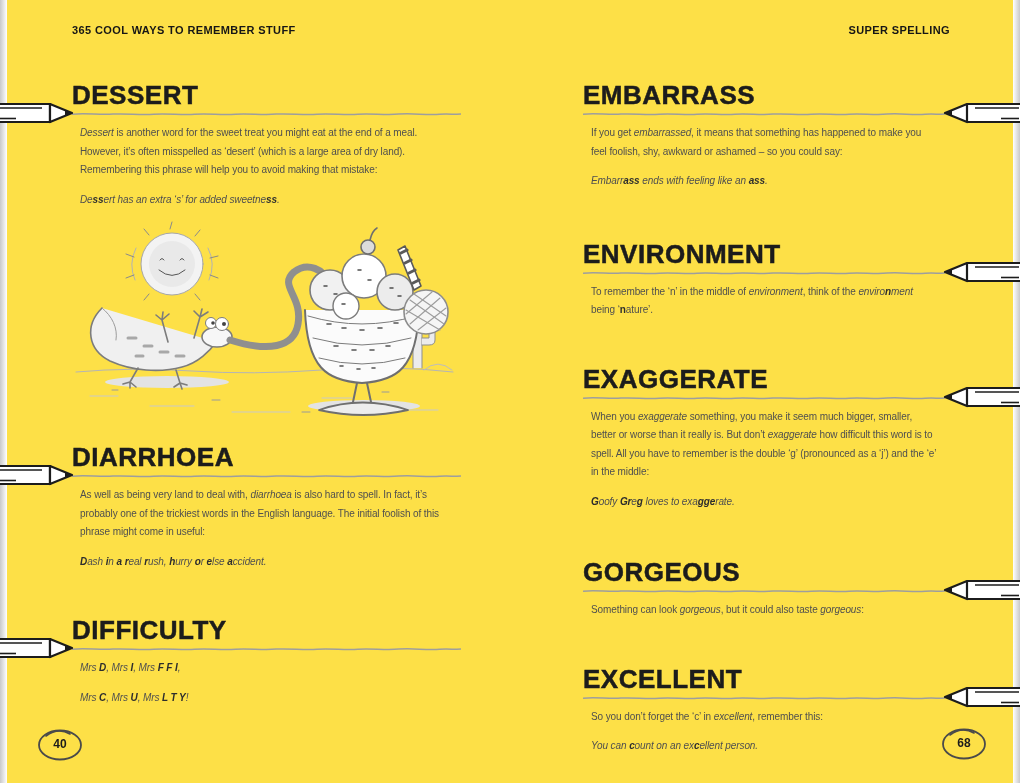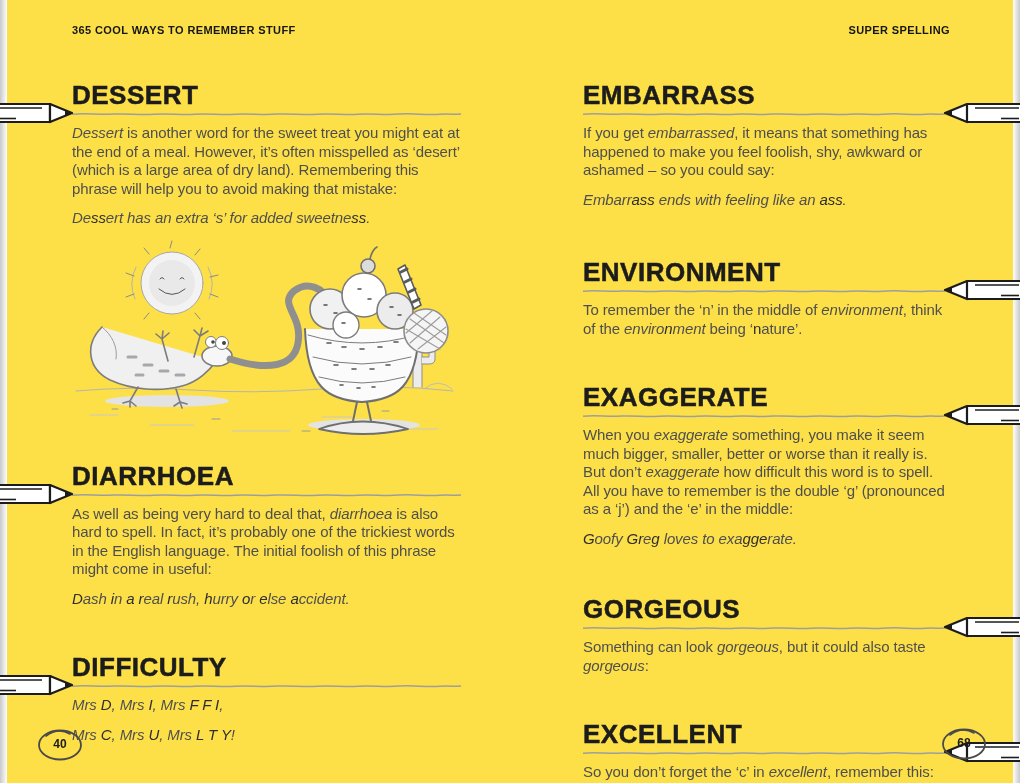--- a/index.html
+++ b/index.html
@@ -21,24 +21,24 @@
   section.sec{position:relative;}
   h2.sec-title{margin:0 0 1px;font-family:"Liberation Sans",sans-serif;font-weight:900;
                font-size:26px;line-height:27px;color:#1c1c1c;letter-spacing:.5px;
                -webkit-text-stroke:.5px #1c1c1c;}
   .rule-wrap{position:relative;height:8px;margin-bottom:6px;}
   .rule-wrap svg.squiggle{display:block;width:100%;height:8px;}
   svg.pencil{position:absolute;top:-10px;width:80px;height:26px;}
   .col.left svg.pencil{left:-76px;}
   .col.right svg.pencil{right:-76px;}
 
-  .sec-body p{margin:0 0 11px;font-size:15px;line-height:18.5px;letter-spacing:-.1px;color:#4f4f4f;}
+  .sec-body p{margin:0 8px 11px;font-size:10px;line-height:18.5px;letter-spacing:-.1px;color:#4f4f4f;}
   .sec-body p:last-child{margin-bottom:0;}
   .sec-body span.i{font-style:italic;}
-  .sec-body span.b{font-weight:400;color:#2d2d2d;}
+  .sec-body span.b{font-weight:700;color:#2d2d2d;}
 
   .illus{margin:9px 0 2px;}
   .illus svg{display:block;width:385px;height:200px;}
 
   
   [data-name="section-dessert"]{margin-top:70px;}
   [data-name="section-diarrhoea"]{margin-top:24px;}
   [data-name="section-difficulty"]{margin-top:46px;}
   [data-name="section-embarrass"]{margin-top:70px;}
   [data-name="section-environment"]{margin-top:50px;}
@@ -175,21 +175,21 @@
       </svg>
     <svg class="pencil" viewBox="0 0 80 26" data-name="pencil-icon">
     <path d="M-3,4 H54 V22 H-3" fill="#fff" stroke="#1c1c1c" stroke-width="2.2"></path>
     <path d="M54,4 L76,13 L54,22 Z" fill="#fff" stroke="#1c1c1c" stroke-width="2.2" stroke-linejoin="round"></path>
     <path d="M69,10.4 L76,13 L69,15.6 Z" fill="#1c1c1c"></path>
     <path d="M2,8 H46" stroke="#1c1c1c" stroke-width="1.6"></path>
     <path d="M2,18.5 H20" stroke="#1c1c1c" stroke-width="1.6"></path>
           </svg>
         </div>
     <div class="sec-body" data-name="section-body">
-          <p data-name="paragraph"><span data-name="text-segment">As well as being very hard to deal that, </span><span class="i" data-name="text-segment">diarrhoea</span><span data-name="text-segment"> is also hard to spell. In fact, it’s probably one of the trickiest words in the English language. The initial foolish of this phrase might come in useful:</span></p>
+          <p data-name="paragraph"><span data-name="text-segment">As well as being very land to deal with, </span><span class="i" data-name="text-segment">diarrhoea</span><span data-name="text-segment"> is also hard to spell. In fact, it’s probably one of the trickiest words in the English language. The initial foolish of this phrase might come in useful:</span></p>
           <p data-name="paragraph"><span class="b i" data-name="text-segment">D</span><span class="i" data-name="text-segment">ash </span><span class="b i" data-name="text-segment">i</span><span class="i" data-name="text-segment">n </span><span class="b i" data-name="text-segment">a</span><span class="i" data-name="text-segment"> </span><span class="b i" data-name="text-segment">r</span><span class="i" data-name="text-segment">eal </span><span class="b i" data-name="text-segment">r</span><span class="i" data-name="text-segment">ush, </span><span class="b i" data-name="text-segment">h</span><span class="i" data-name="text-segment">urry </span><span class="b i" data-name="text-segment">o</span><span class="i" data-name="text-segment">r </span><span class="b i" data-name="text-segment">e</span><span class="i" data-name="text-segment">lse </span><span class="b i" data-name="text-segment">a</span><span class="i" data-name="text-segment">ccident.</span></p>
         </div>
   </section>
       <section class="sec" data-name="section-difficulty">
     <h2 class="sec-title" data-name="section-heading">DIFFICULTY</h2>
     <div class="rule-wrap" data-name="heading-underline">
       <svg class="squiggle" viewBox="0 0 400 8" preserveAspectRatio="none" data-name="squiggle-underline-icon">
         <path d="M0,4.2 C14,2.8 28,5 42,4.1 C56,3.2 70,5.3 84,4.2 C98,3.1 112,5.2 126,4.3
                  C140,3.4 154,5.1 168,4.2 C182,3.3 196,5.2 210,4.1 C224,3.2 238,5.2 252,4.2
                  C266,3.2 280,5.1 294,4.2 C308,3.3 322,5.2 336,4.1 C350,3.1 364,5.1 378,4.2

